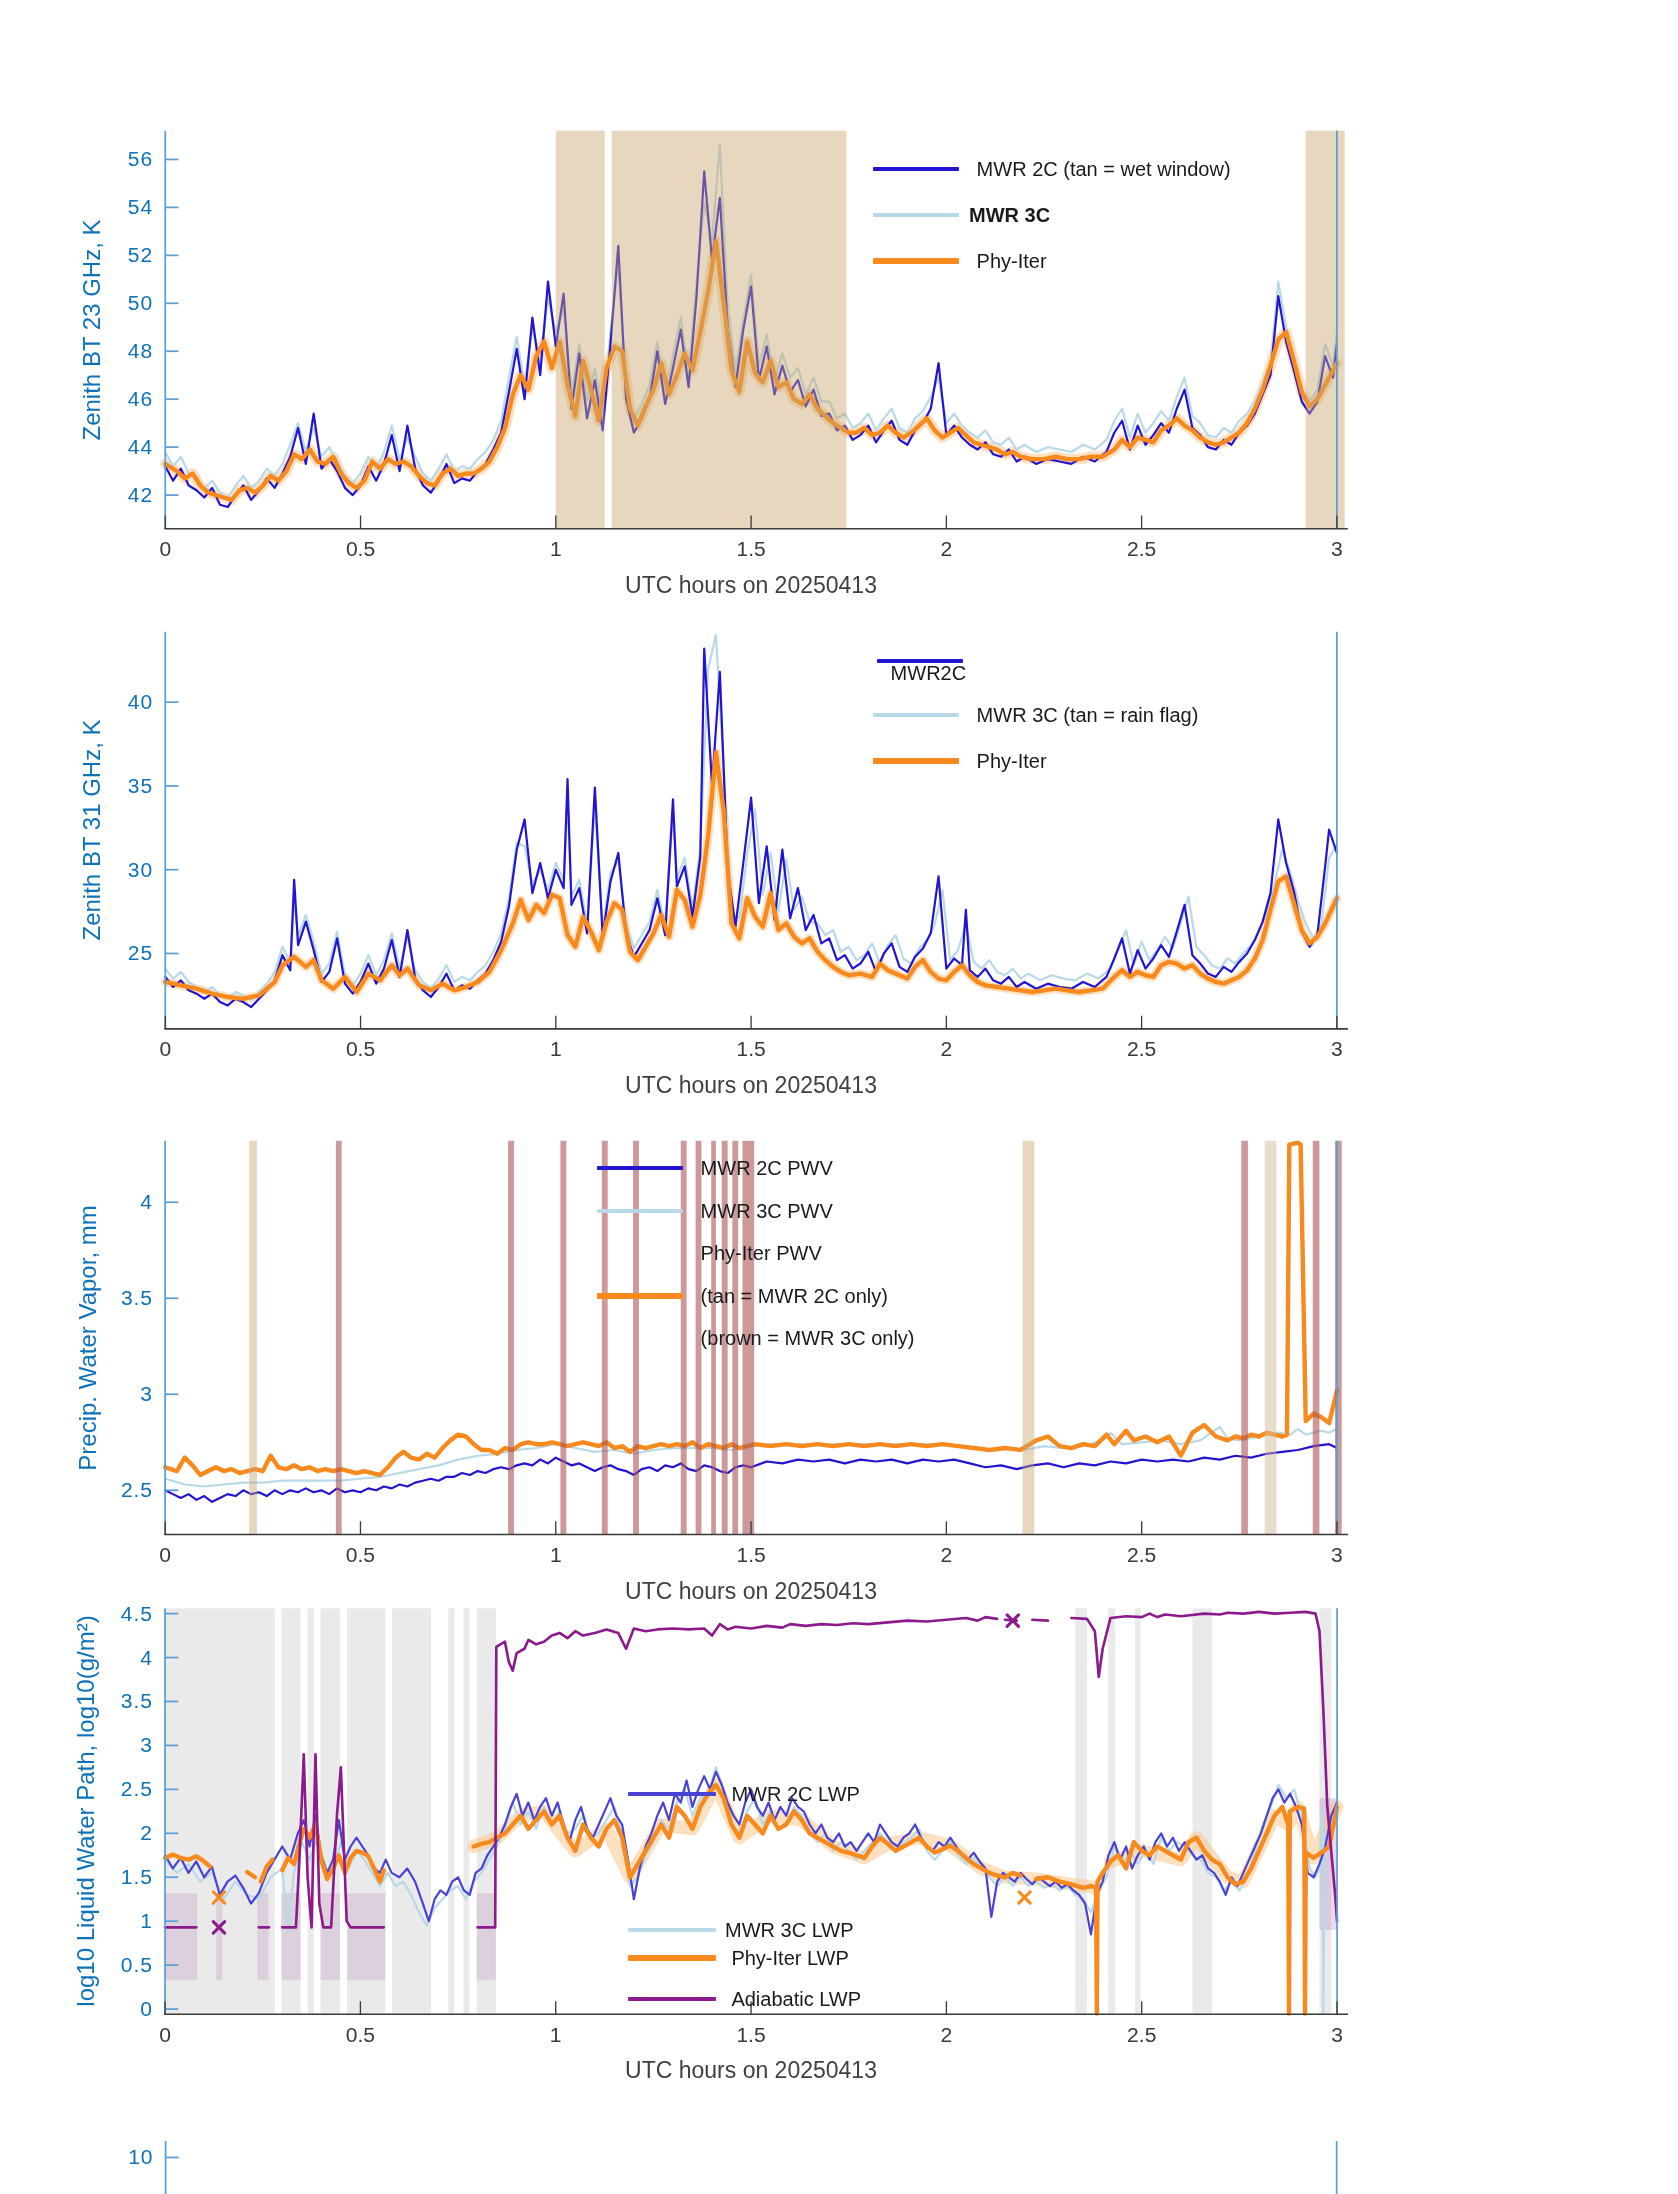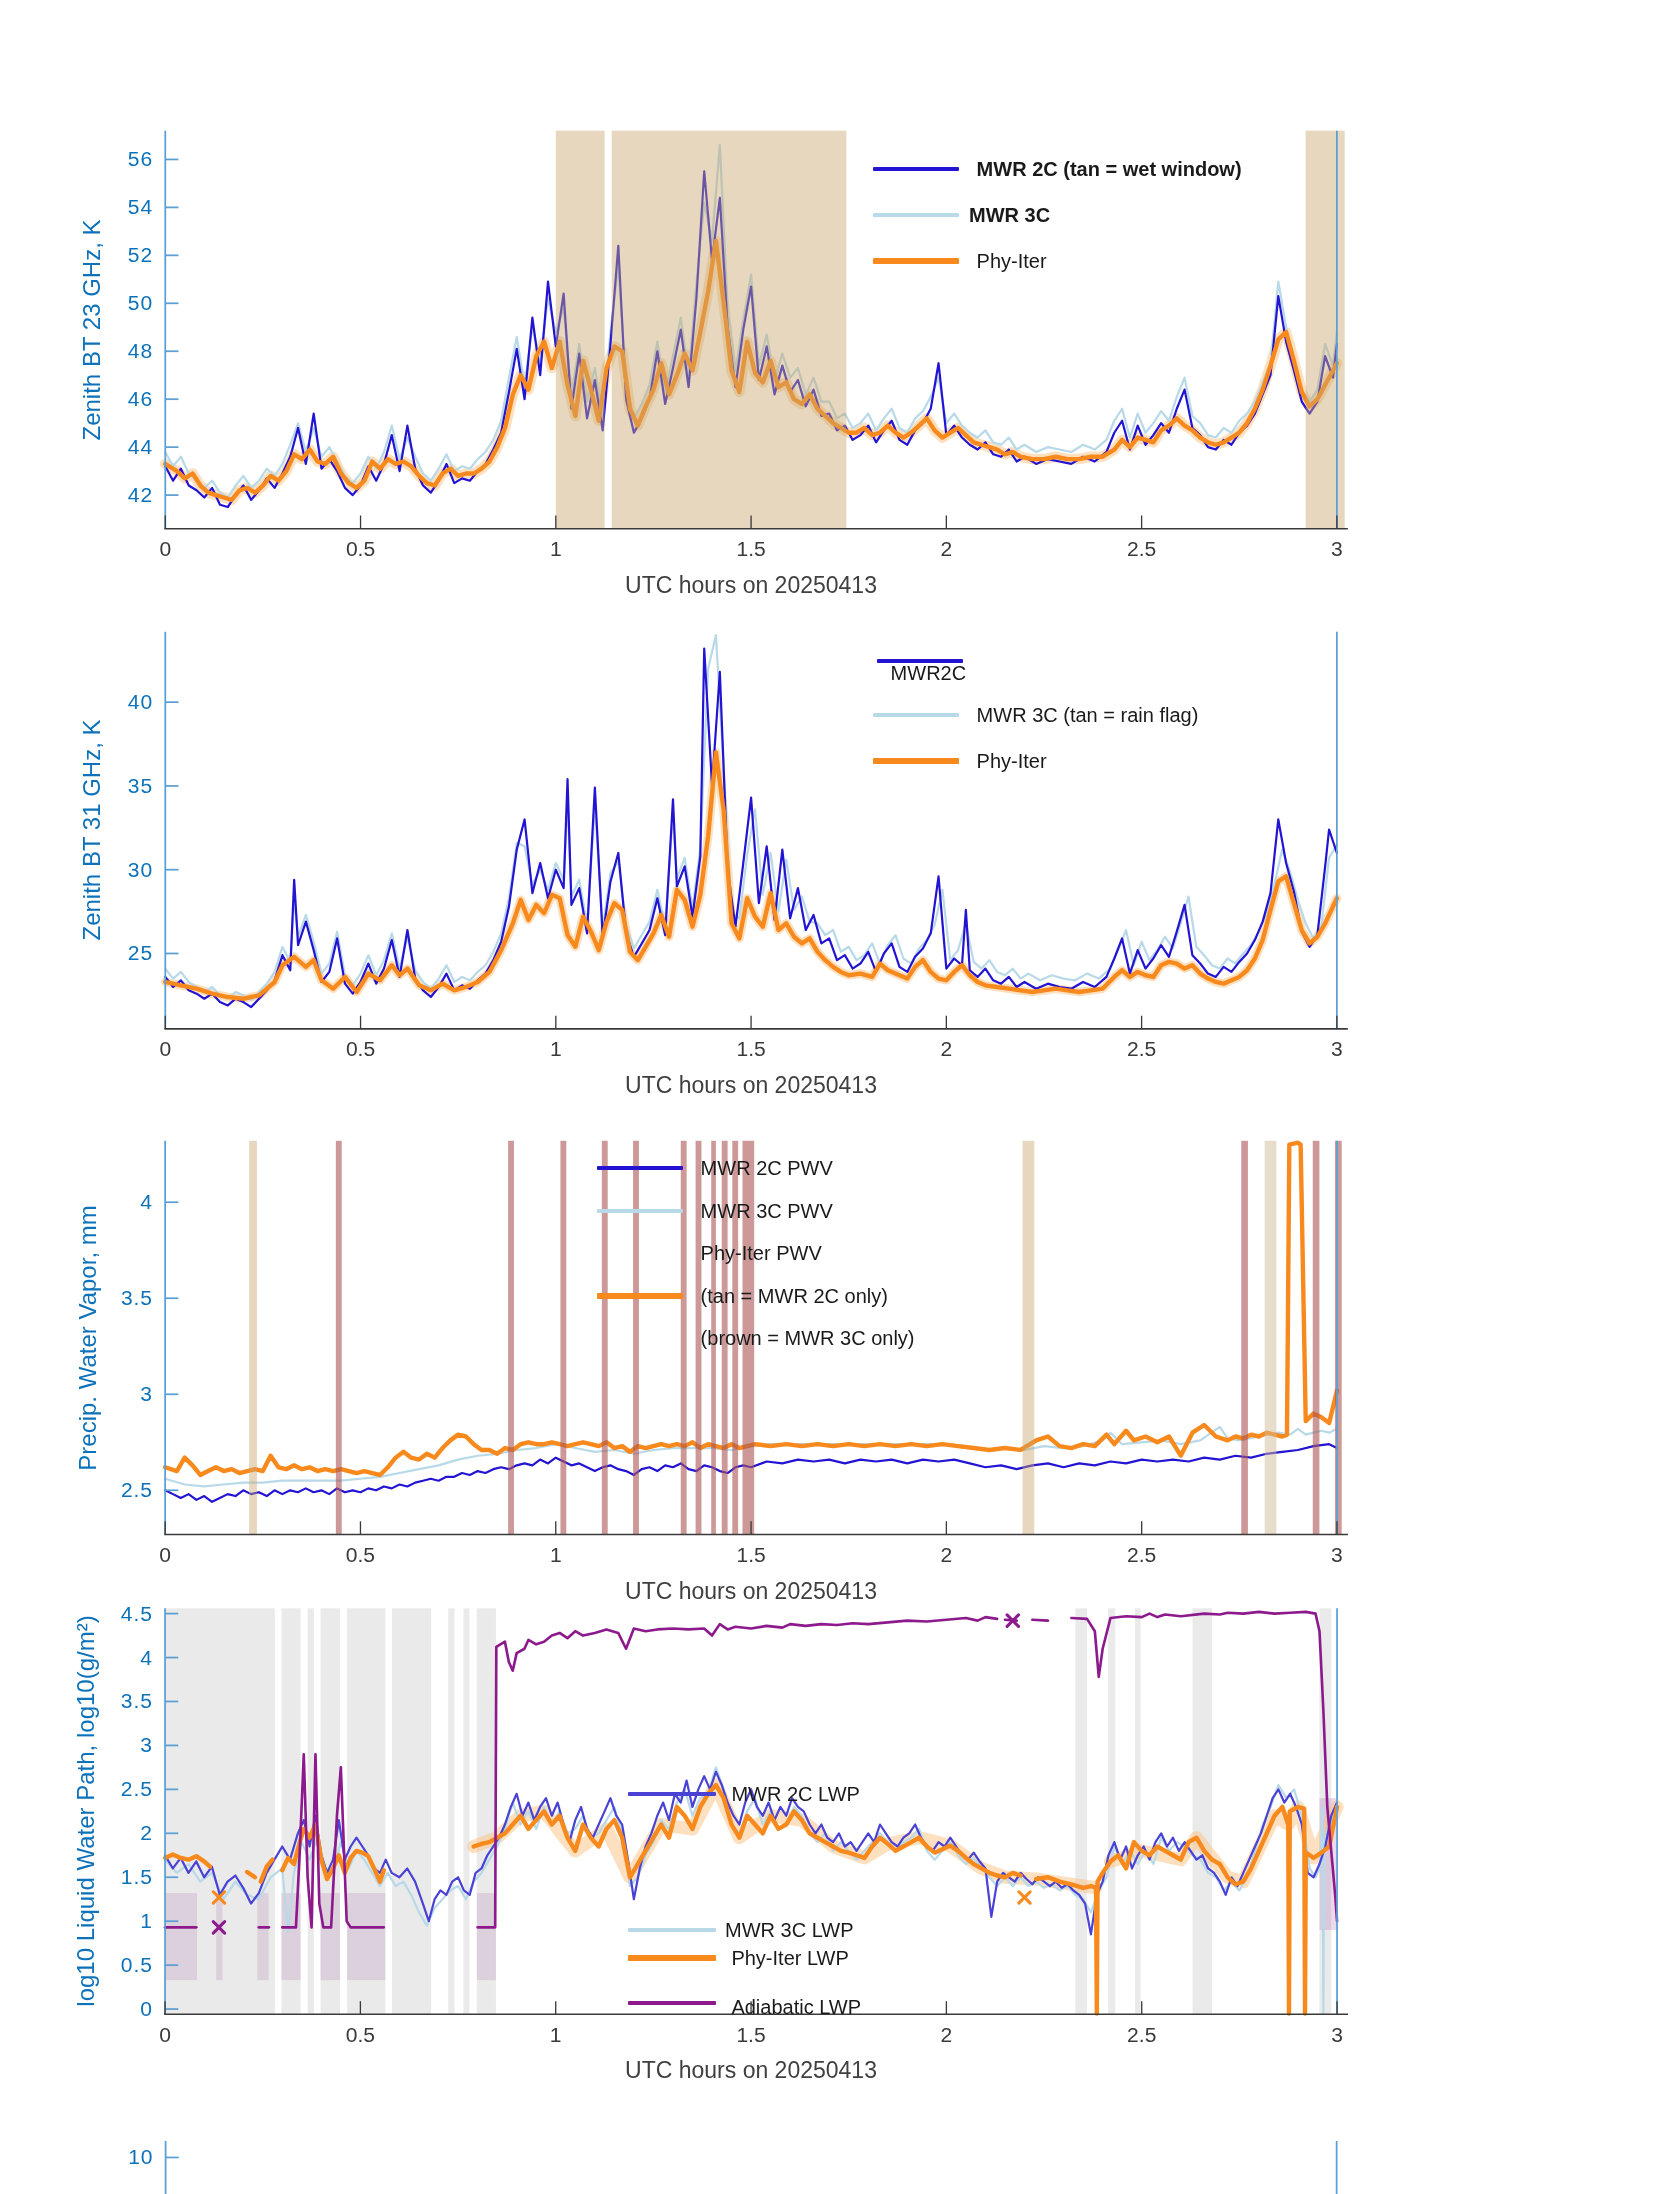--- a/index.html
+++ b/index.html
@@ -61,21 +61,21 @@
         <text x="1266" y="1267" text-anchor="middle" fill="#3a3a3a" font-size="48px" font-family="&quot;Liberation Sans&quot;,&quot;DejaVu Sans&quot;,sans-serif">1</text>
         <text x="1711" y="1267" text-anchor="middle" fill="#3a3a3a" font-size="48px" font-family="&quot;Liberation Sans&quot;,&quot;DejaVu Sans&quot;,sans-serif">1.5</text>
         <text x="2156" y="1267" text-anchor="middle" fill="#3a3a3a" font-size="48px" font-family="&quot;Liberation Sans&quot;,&quot;DejaVu Sans&quot;,sans-serif">2</text>
         <text x="2601" y="1267" text-anchor="middle" fill="#3a3a3a" font-size="48px" font-family="&quot;Liberation Sans&quot;,&quot;DejaVu Sans&quot;,sans-serif">2.5</text>
         <text x="3046" y="1267" text-anchor="middle" fill="#3a3a3a" font-size="48px" font-family="&quot;Liberation Sans&quot;,&quot;DejaVu Sans&quot;,sans-serif">3</text>
       </svg>
     <div class="xlabel" style="left:751px;top:585px;">UTC hours on 20250413</div>
     <div id="legend-0">
         <div class="legend-item" style="left: 873px; top: 159px;">
           <span class="legend-swatch" style="width: 86px; height: 3.5px; background: rgb(35, 19, 210);"></span>
-          <span class="legend-label" style="margin-left: 17.6px; font-weight: bold;">MWR 2C (tan = wet window)</span>
+          <span class="legend-label" style="margin-left: 17.6px;">MWR 2C (tan = wet window)</span>
         </div>
         <div class="legend-item" style="left: 873px; top: 205px;">
           <span class="legend-swatch" style="width: 86px; height: 3.1px; background: rgb(183, 217, 232);"></span>
           <span class="legend-label" style="margin-left: 10px; font-weight: bold;">MWR 3C</span>
         </div>
         <div class="legend-item" style="left: 873px; top: 251px;">
           <span class="legend-swatch" style="width: 86px; height: 5.3px; background: rgb(248, 137, 28);"></span>
           <span class="legend-label" style="margin-left: 17.6px;">Phy-Iter</span>
         </div>
       </div>
@@ -313,21 +313,21 @@
         <div class="legend-item" style="left: 628px; top: 1920px;">
           <span class="legend-swatch" style="width: 88px; height: 3.1px; background: rgb(183, 217, 232);"></span>
           <span class="legend-label" style="margin-left: 9px;">MWR 3C LWP</span>
         </div>
         <div class="legend-item" style="left: 628px; top: 1948px;">
           <span class="legend-swatch" style="width: 88px; height: 5.3px; background: rgb(248, 137, 28);"></span>
           <span class="legend-label" style="margin-left: 15.4px;">Phy-Iter LWP</span>
         </div>
         <div class="legend-item" style="left: 628px; top: 1989px;">
           <span class="legend-swatch" style="width: 88px; height: 3.1px; background: rgb(141, 26, 141);"></span>
-          <span class="legend-label" style="margin-left: 15.4px; margin-top: 8px;">Adiabatic LWP</span>
+          <span class="legend-label" style="margin-left: 15.4px;">Adiabatic LWP</span>
         </div>
       </div>
   </section>
   <section>
 
     <svg class="panel-svg" id="svg-4" style="top:2133px;height:500px;" viewBox="0 4860 3825 1140">
         <circle cx="3046" cy="5369.5625" r="6.5" fill="#f79420"></circle>
         <circle cx="376" cy="5369.5625" r="6.5" fill="#f79420"></circle>
         <circle cx="386.68" cy="5369.5625" r="6.5" fill="#f79420"></circle>
         <circle cx="397.36" cy="5369.5625" r="6.5" fill="#f79420"></circle>

